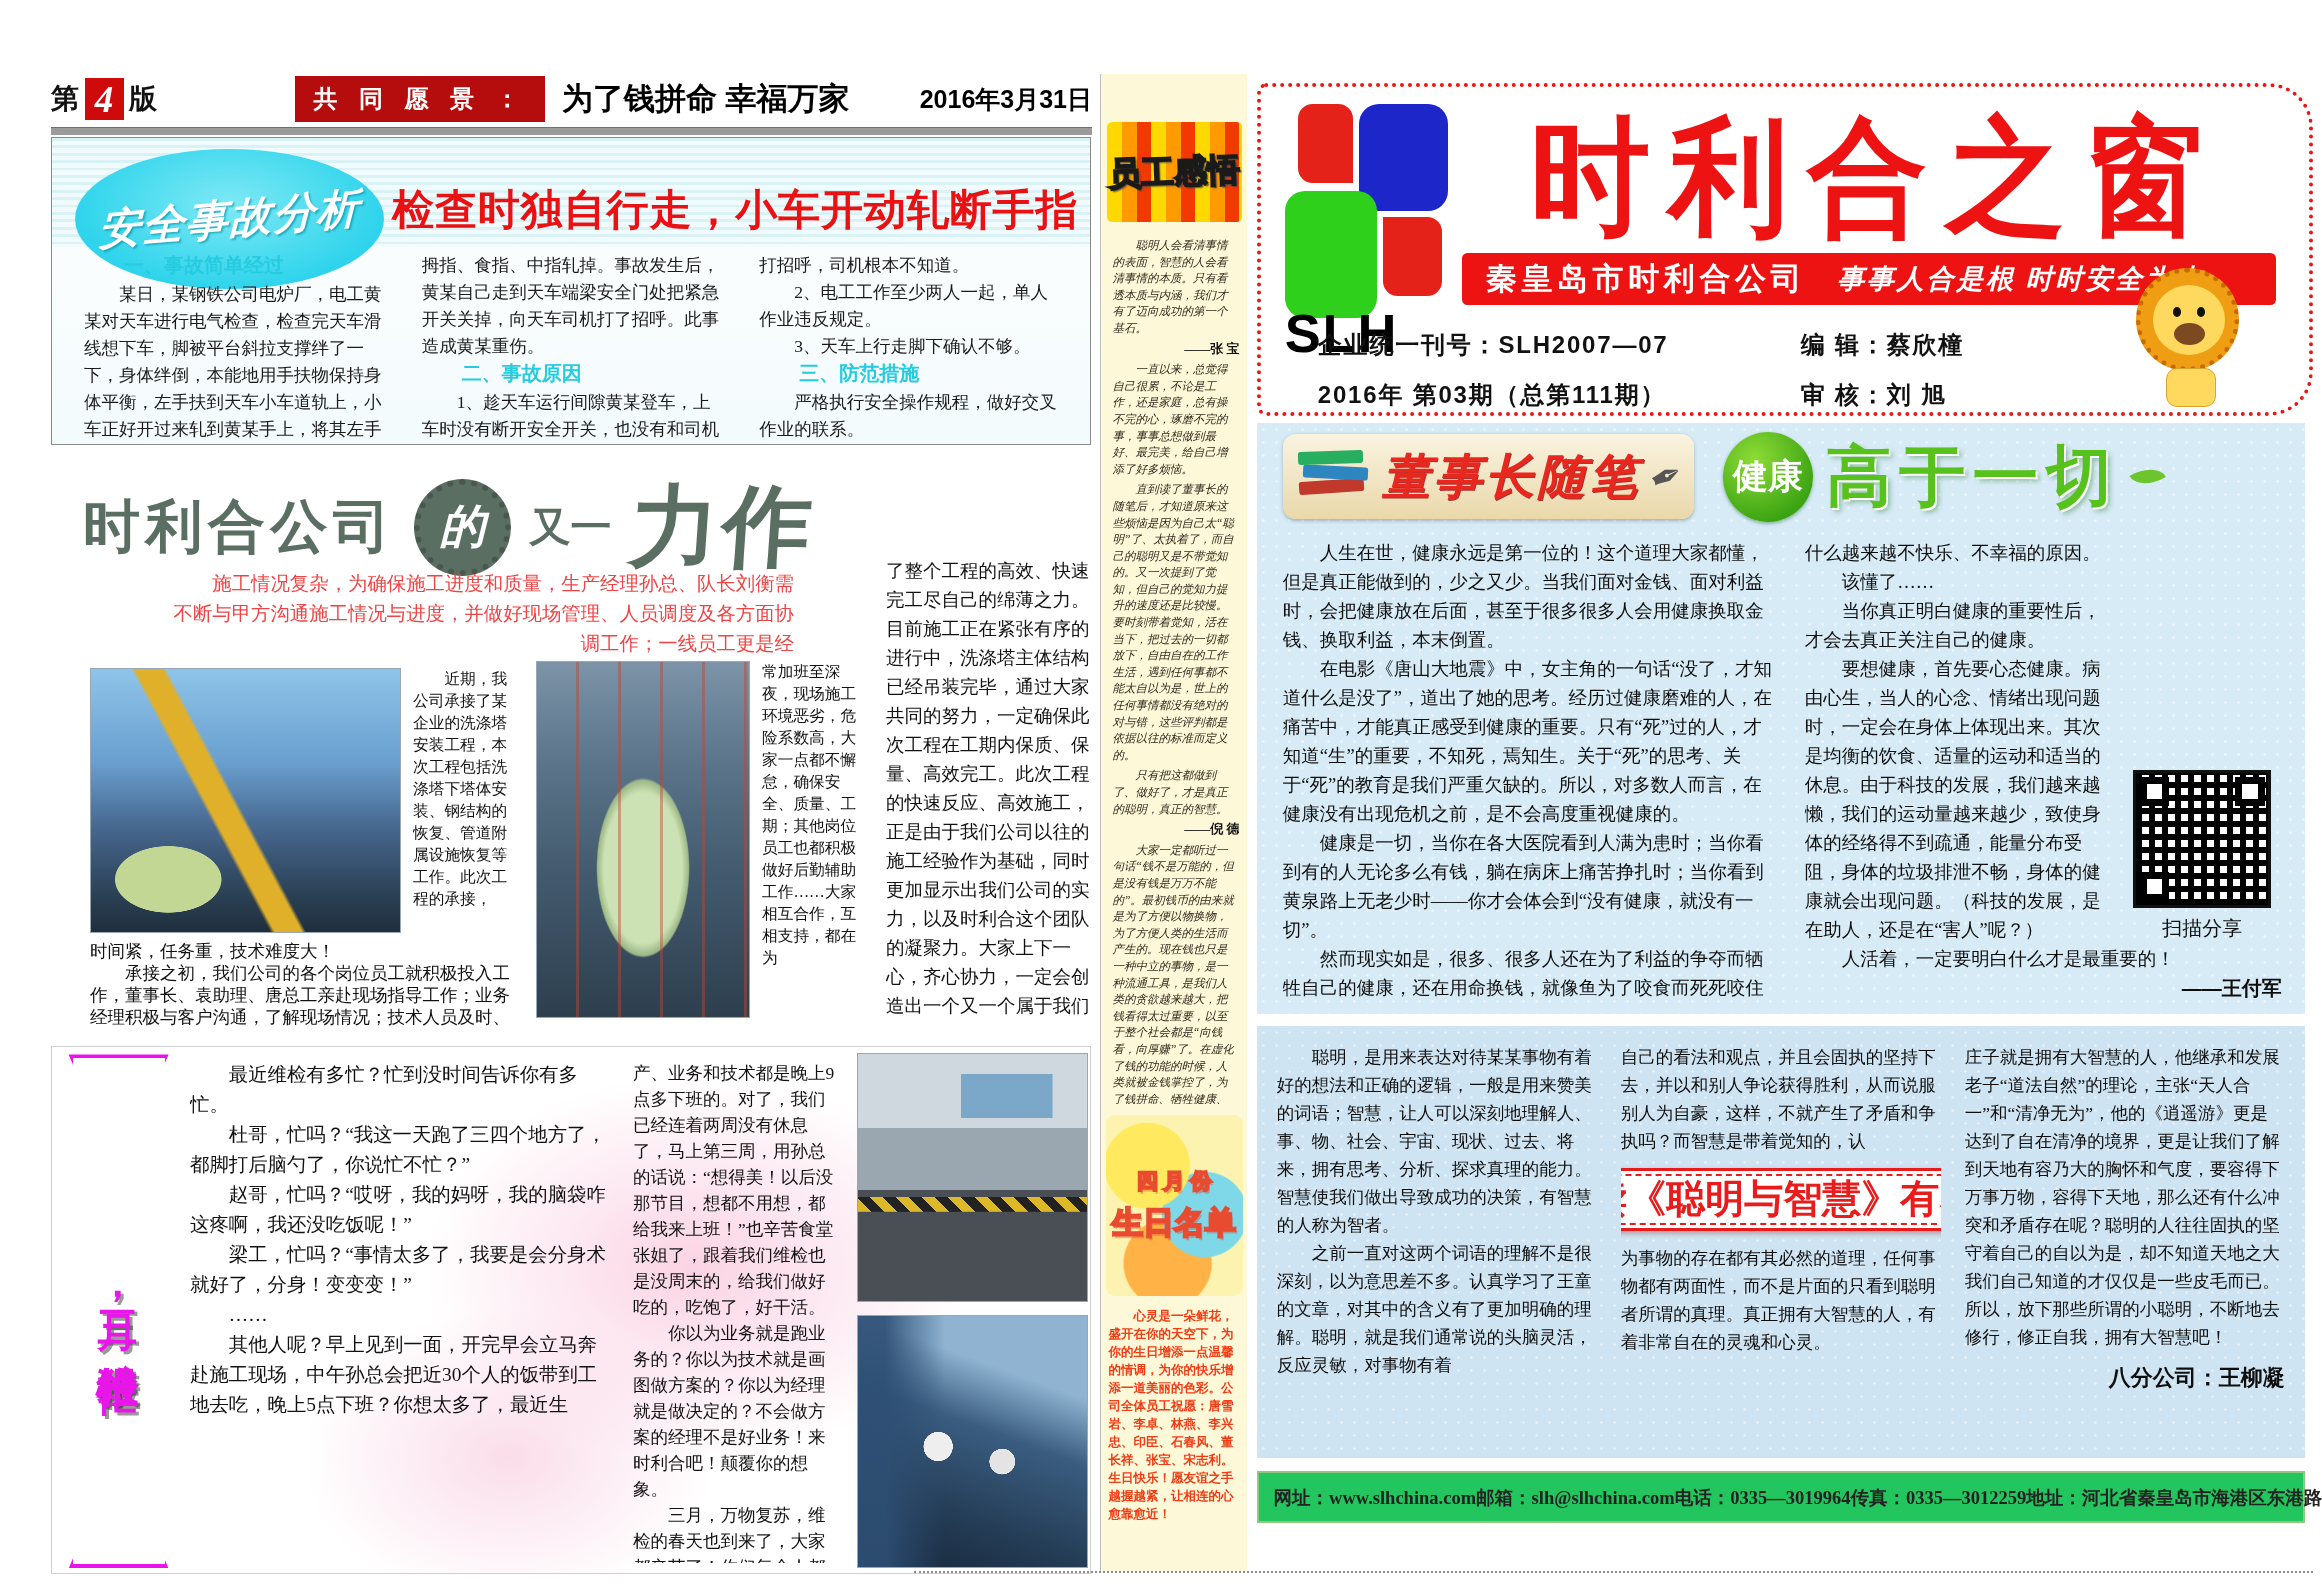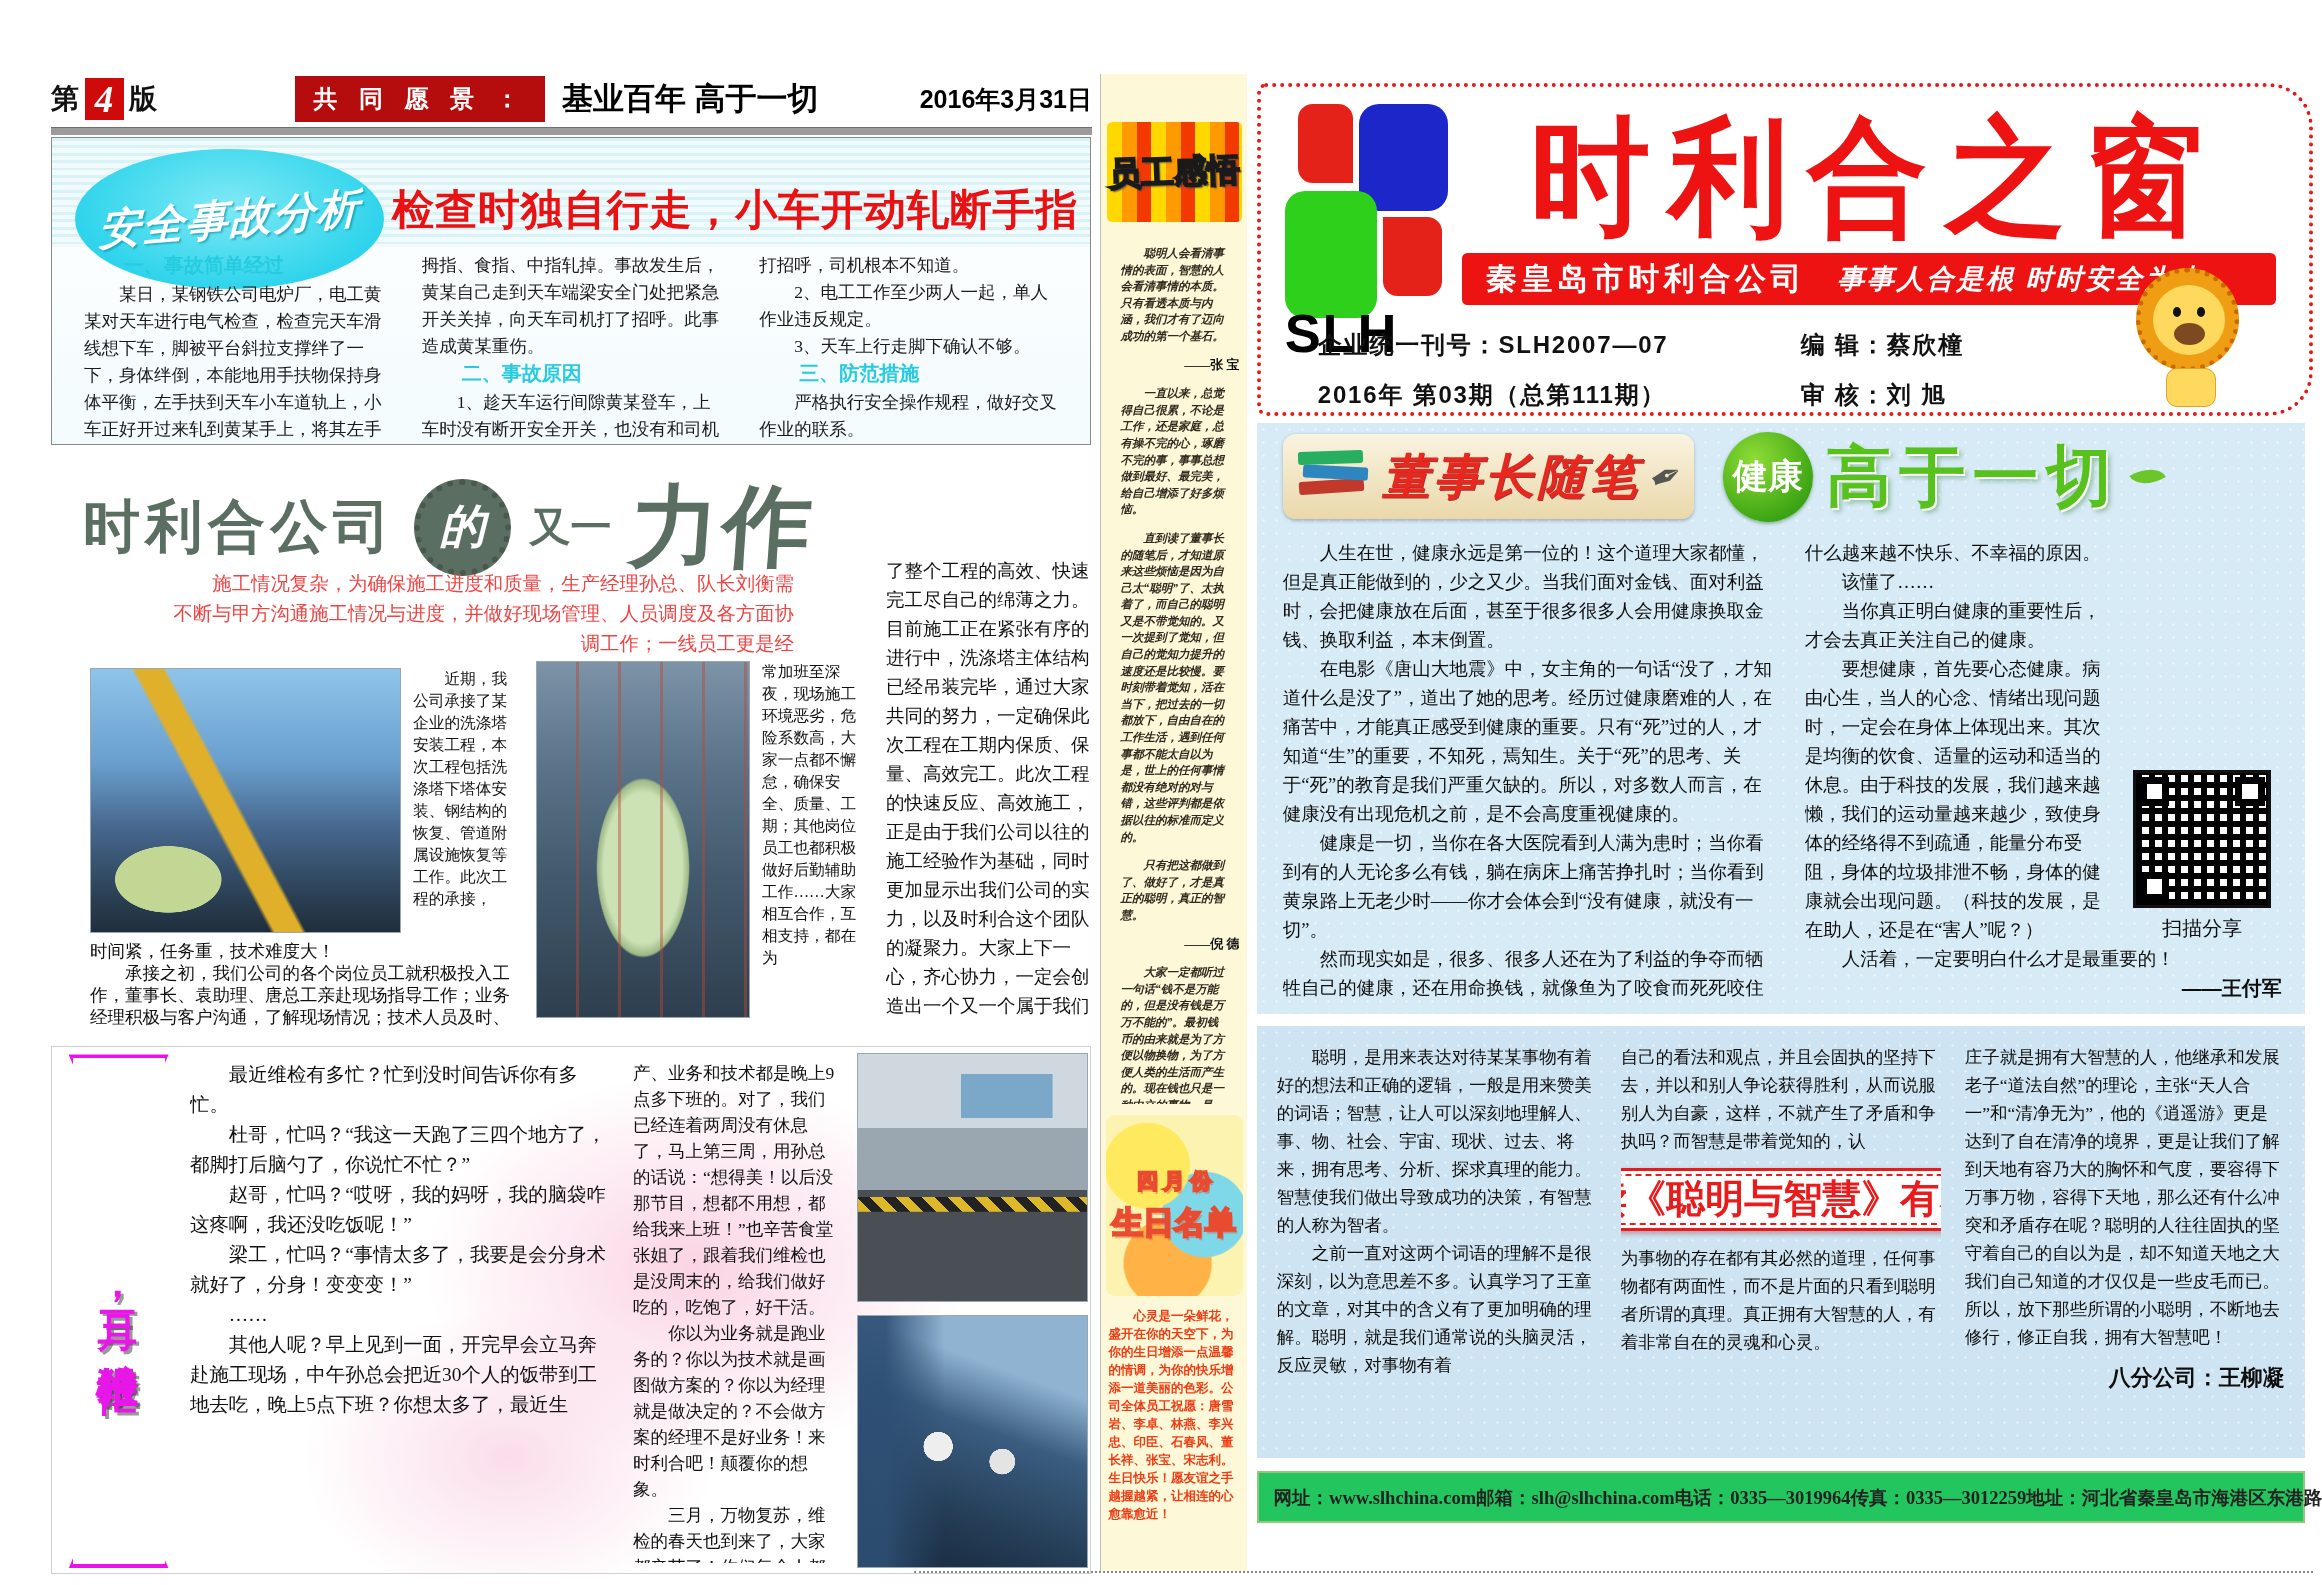--- a/index.html
+++ b/index.html
@@ -107,21 +107,21 @@
   
   .strip { position:absolute; left:1100px; top:74px; width:146px; height:1497px;
         background:#fdf8d7; border-left:1.8px solid #bdbdbd; }
   .g-banner { position:absolute; left:5.5px; top:48px; width:135px; height:100px;
         background:repeating-linear-gradient(90deg,#ffd800 0 14.8px,#ff9a00 14.8px 29.5px,#f23a00 29.5px 44px);
         border-radius:5.5px; display:flex; align-items:center; justify-content:center; }
   .g-banner span { font-size:33px; font-weight:900; color:#ffe93c;
         -webkit-text-stroke:1.8px #1a1a1a; text-shadow:1.8px 1.8px 1.8px #444; transform:rotate(-2deg); }
   .g-text { position:absolute; left:7.4px; top:159px; width:131px; height:871px; overflow:hidden;
         font:italic 11.5px/16.6px "Liberation Serif", serif; color:#33281e; }
-  .g-text p { margin:12px; text-indent:2em;font-weight:bold; }
+  .g-text p { margin:4px; text-indent:2em; }
   .g-sig { text-align:right; font-weight:bold; font-style:normal; color:#111;
         font-size:13px; margin:1.8px 0; }
   .b-banner { position:absolute; left:4.6px; top:1041px; width:137px; height:181px;
         border-radius:9.2px;
         background:
           radial-gradient(circle at 30% 28%, #ffe95e 0 26%, rgba(0,0,0,0) 27%),
           radial-gradient(circle at 72% 55%, #7fd8e8 0 30%, rgba(0,0,0,0) 31%),
           radial-gradient(circle at 45% 82%, #ffb347 0 26%, rgba(0,0,0,0) 27%),
           #fdf3b0;
         display:flex; flex-direction:column; align-items:center; justify-content:center; }
@@ -236,21 +236,21 @@
 </head>
 <body>
 
 <div class="canvas">
 
   <div class="lh">
     <span class="ed-pre">第</span>
     <span class="ed-num">4</span>
     <span class="ed-post">版</span>
     <span class="vision-box">共 同 愿 景 ：</span>
-    <span class="vision-text">基业百年 高于一切</span>
+    <span class="vision-text">为了钱拼命 幸福万家</span>
     <span class="lh-date">2016年3月31日</span>
   </div>
   <div class="lh-rule"></div>
 
   <div class="a1">
     <div class="a1-ellipse">
       <span>安全事故分析</span>
     </div>
     <div class="a1-headline">检查时独自行走，小车开动轧断手指</div>
     <div class="a1-cols">

